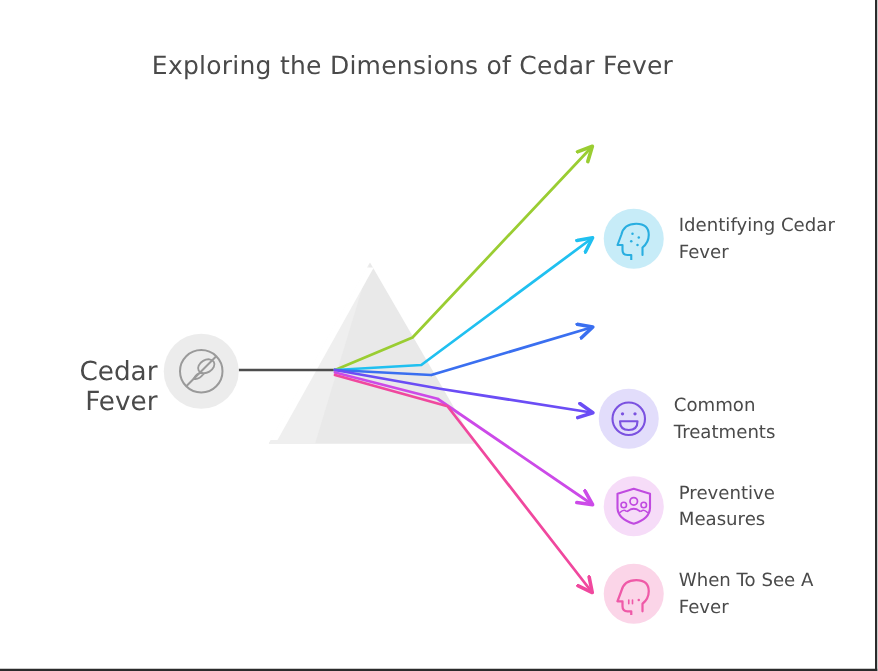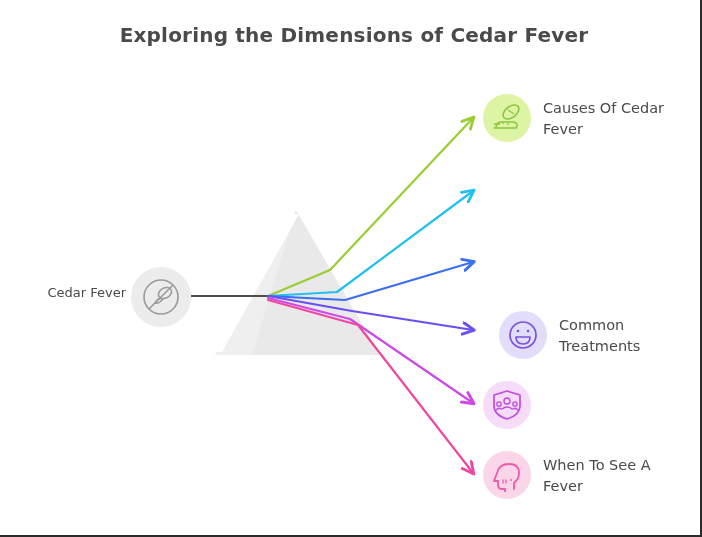--- a/index.html
+++ b/index.html
@@ -14,44 +14,43 @@
     background: #ffffff;
     overflow: hidden;
     font-family: "DejaVu Sans", sans-serif;
     border-right: 2px solid #2b2b2b;
     border-bottom: 2px solid #2b2b2b;
     box-sizing: border-box;
   }
   #title {
     position: absolute;
     left: 0;
-    top: 23px;
+    top: 40px;
     width: 660px;
     text-align: center;
     font-family: "DejaVu Sans", sans-serif;
     font-size: 20px;
-    font-weight: bold;
+    font-weight: normal;
     color: #4a4a4a;
     letter-spacing: 0.2px;
-    padding-left: 24px;
   }
   #wires {
     position: absolute;
     left: 0;
     top: 0;
     width: 702px;
     height: 537px;
   }
   .root-label {
     position: absolute;
     left: 8px;
     top: 285px;
     width: 118px;
     text-align: right;
-    font-size: 13px;
+    font-size: 21px;
     color: #4a4a4a;
     font-family: "DejaVu Sans", sans-serif;
   }
   .root-icon {
     position: absolute;
     left: 131px;
     top: 267px;
     width: 60px;
     height: 60px;
     border-radius: 50%;
@@ -138,36 +137,36 @@
 
   <div class="root-icon">
     <svg width="42" height="42" viewBox="0 0 42 42">
       <circle cx="21" cy="21" r="17" fill="none" stroke="#9a9a9a" stroke-width="1.6"></circle>
       <ellipse cx="25" cy="17" rx="7" ry="5" fill="none" stroke="#9a9a9a" stroke-width="1.5" transform="rotate(-30 25 17)"></ellipse>
       <path d="M15,27 q3,-6 8,-4 q-4,5 -8,4 Z" fill="none" stroke="#9a9a9a" stroke-width="1.5"></path>
       <line x1="9" y1="33" x2="33" y2="9" stroke="#9a9a9a" stroke-width="1.6"></line>
     </svg>
   </div>
 
-  <div class="branch" style="left:483px; top:94px;">
-    <div class="branch-icon" style="background:#ddf4a5;">
-      <svg width="34" height="34" viewBox="0 0 34 34">
-        <ellipse cx="21" cy="11" rx="9" ry="5.5" fill="none" stroke="#8cc63f" stroke-width="1.6" transform="rotate(-38 21 11)"></ellipse>
-        <line x1="18" y1="9" x2="24" y2="13" stroke="#8cc63f" stroke-width="1.2"></line>
-        <path d="M4,23 h6 M4,27 h22 q3,-4 -2,-6 h-14 q-4,1 -4,6 Z" fill="none" stroke="#8cc63f" stroke-width="1.5" stroke-linejoin="round"></path>
-        <circle cx="13" cy="22" r="0.9" fill="#8cc63f"></circle>
-        <circle cx="18" cy="23" r="0.9" fill="#8cc63f"></circle>
-      </svg>
-    </div>
-    <div class="branch-label">Causes Of Cedar Fever</div>
-  </div>
-
-
-
-  <div class="branch" style="left:499px; top:311px;">
+
+  <div class="branch" style="left:483px; top:167px;">
+    <div class="branch-icon" style="background:#c7ecf8;">
+      <svg width="34" height="34" viewBox="0 0 34 34">
+        <path d="M24,30 v-6 q5,-4 5,-10 q0,-9 -10,-9 q-10,0 -12,9 l-3,8 h4 v4 q0,4 4,4 h3 v4" fill="none" stroke="#29aee0" stroke-width="1.7" stroke-linejoin="round" stroke-linecap="round"></path>
+        <circle cx="16" cy="13" r="1" fill="#29aee0"></circle>
+        <circle cx="21" cy="16" r="1" fill="#29aee0"></circle>
+        <circle cx="15" cy="19" r="1" fill="#29aee0"></circle>
+        <circle cx="20" cy="22" r="1" fill="#29aee0"></circle>
+      </svg>
+    </div>
+    <div class="branch-label">Identifying Cedar Fever</div>
+  </div>
+
+
+  <div class="branch" style="left:479px; top:311px;">
     <div class="branch-icon" style="background:#e2ddfb;">
       <svg width="34" height="34" viewBox="0 0 34 34">
         <circle cx="17" cy="17" r="13" fill="none" stroke="#7b52e0" stroke-width="1.7"></circle>
         <circle cx="12" cy="13" r="1.3" fill="#7b52e0"></circle>
         <circle cx="22" cy="13" r="1.3" fill="#7b52e0"></circle>
         <path d="M10,19 h14 q0,7 -7,7 q-7,0 -7,-7 Z" fill="none" stroke="#7b52e0" stroke-width="1.7" stroke-linejoin="round"></path>
       </svg>
     </div>
     <div class="branch-label">Common Treatments</div>
   </div>
@@ -177,20 +176,21 @@
       <svg width="34" height="34" viewBox="0 0 34 34">
         <path d="M17,3 L30,7 v11 q0,9 -13,13 q-13,-4 -13,-13 V7 Z" fill="none" stroke="#c04be0" stroke-width="1.7" stroke-linejoin="round"></path>
         <circle cx="17" cy="13" r="3" fill="none" stroke="#c04be0" stroke-width="1.4"></circle>
         <path d="M12,21 q5,-4 10,0" fill="none" stroke="#c04be0" stroke-width="1.4" stroke-linecap="round"></path>
         <circle cx="9" cy="16" r="2.2" fill="none" stroke="#c04be0" stroke-width="1.3"></circle>
         <circle cx="25" cy="16" r="2.2" fill="none" stroke="#c04be0" stroke-width="1.3"></circle>
         <path d="M6,22 q3,-3 5,-1" fill="none" stroke="#c04be0" stroke-width="1.3" stroke-linecap="round"></path>
         <path d="M28,22 q-3,-3 -5,-1" fill="none" stroke="#c04be0" stroke-width="1.3" stroke-linecap="round"></path>
       </svg>
     </div>
+    <div class="branch-label">Preventive Measures</div>
   </div>
 
   <div class="branch" style="left:483px; top:451px;">
     <div class="branch-icon" style="background:#fbd5e8;">
       <svg width="34" height="34" viewBox="0 0 34 34">
         <path d="M24,31 v-6 q5,-4 5,-10 q0,-9 -10,-9 q-10,0 -12,9 l-3,8 h4 v4 q0,4 4,4 h3 v4" fill="none" stroke="#ef5aa8" stroke-width="1.8" stroke-linejoin="round" stroke-linecap="round"></path>
         <circle cx="21" cy="22" r="1" fill="#ef5aa8"></circle>
         <line x1="13" y1="22" x2="13" y2="25" stroke="#ef5aa8" stroke-width="1.3" stroke-linecap="round"></line>
         <line x1="16" y1="22" x2="16" y2="25" stroke="#ef5aa8" stroke-width="1.3" stroke-linecap="round"></line>
       </svg>

